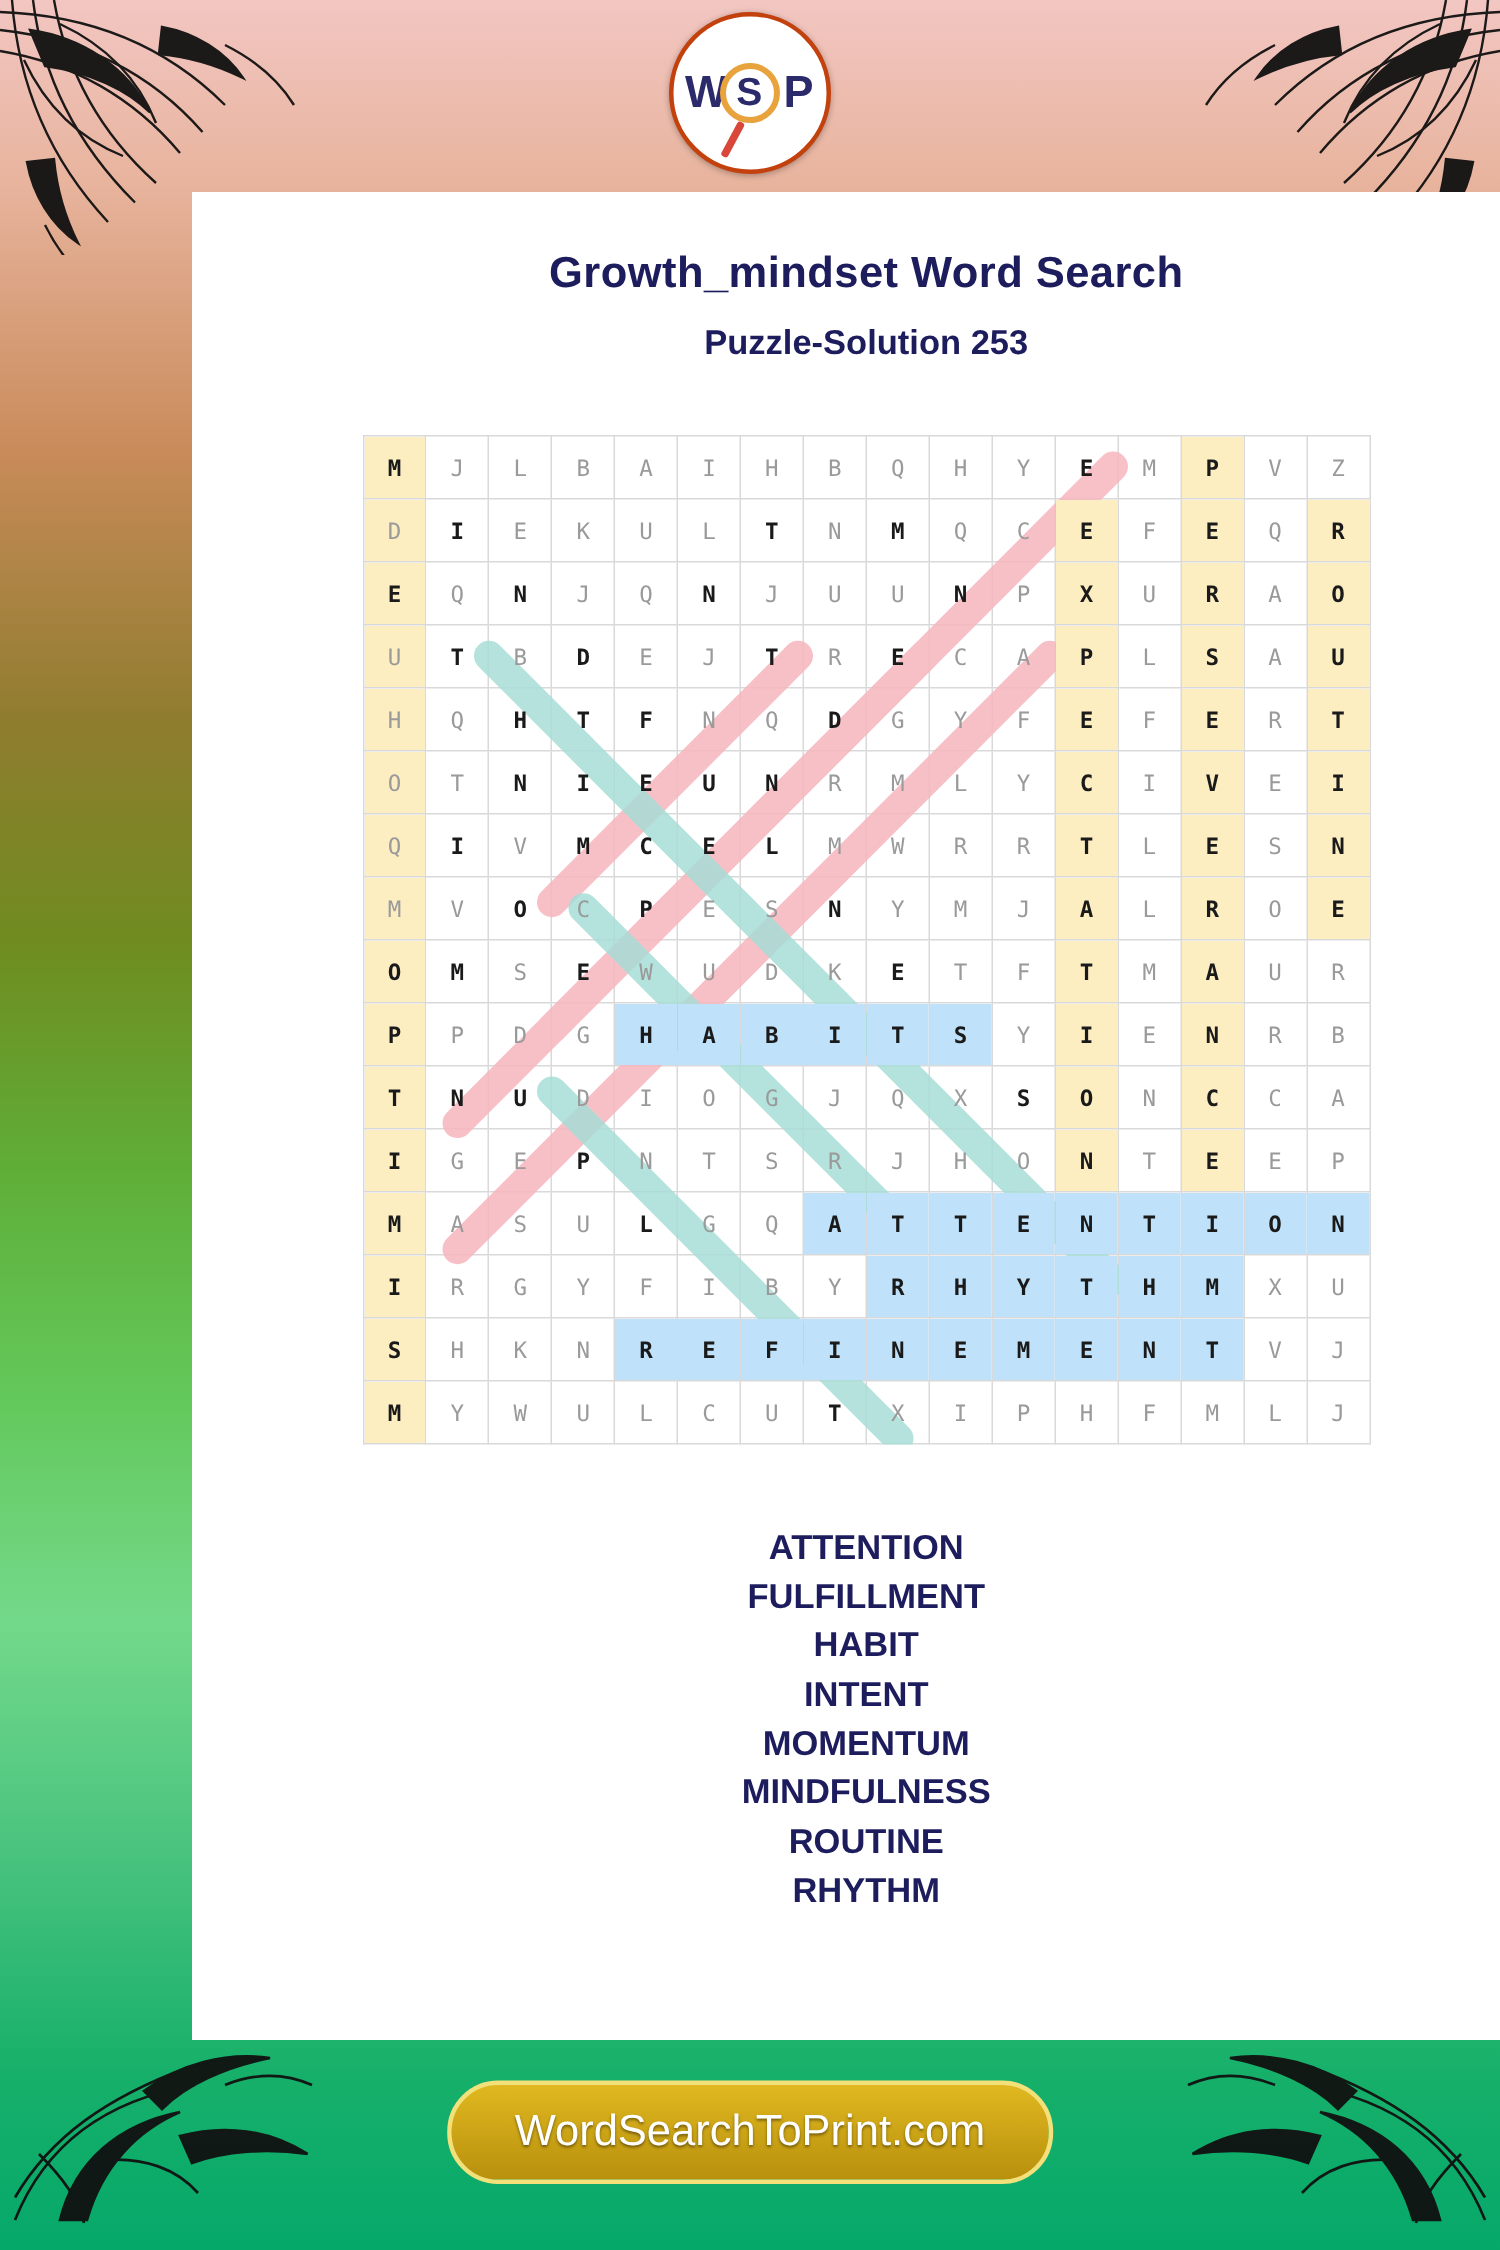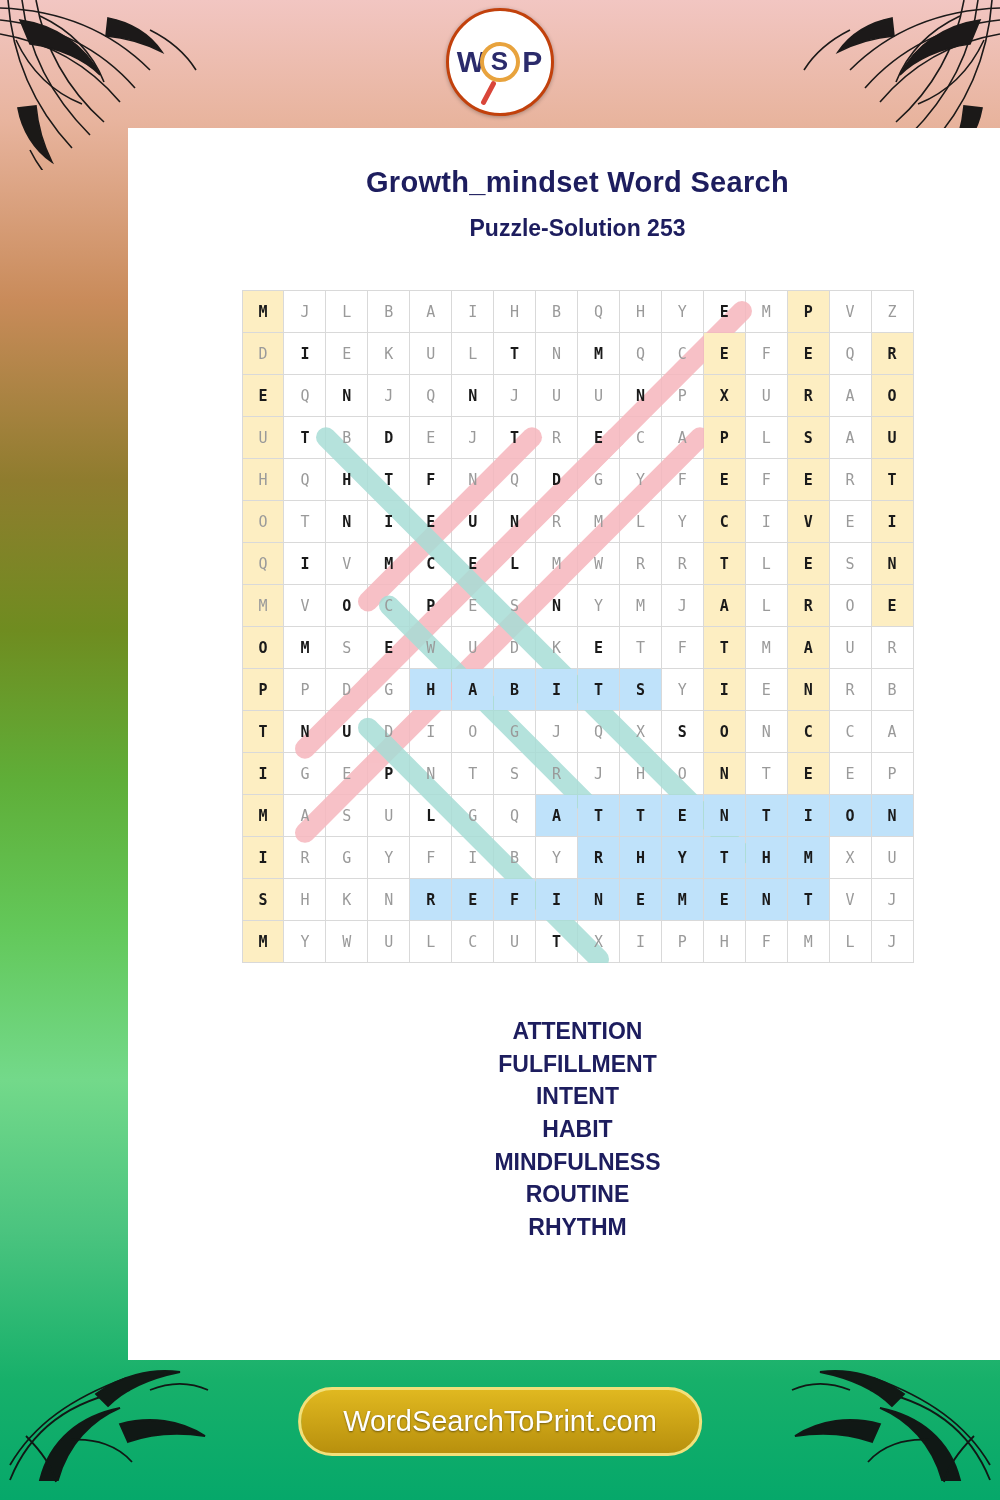--- a/index.html
+++ b/index.html
@@ -439,22 +439,23 @@
             <td>J</td>
           </tr>
         </tbody>
     </table>
   </div>
 
   <div class="wordlists">
     <div class="wl" id="wl-left">
         <div>ATTENTION</div>
         <div>FULFILLMENT</div>
+        <div>HABIT</div>
         <div>INTENT</div>
-        <div>HABIT</div>
+        <div>MOMENTUM</div>
         <div>MINDFULNESS</div>
         <div>ROUTINE</div>
         <div>RHYTHM</div>
       </div>
   </div>
 </div>
 
 <div class="footer-btn">WordSearchToPrint.com</div>
 
 </body></html>

